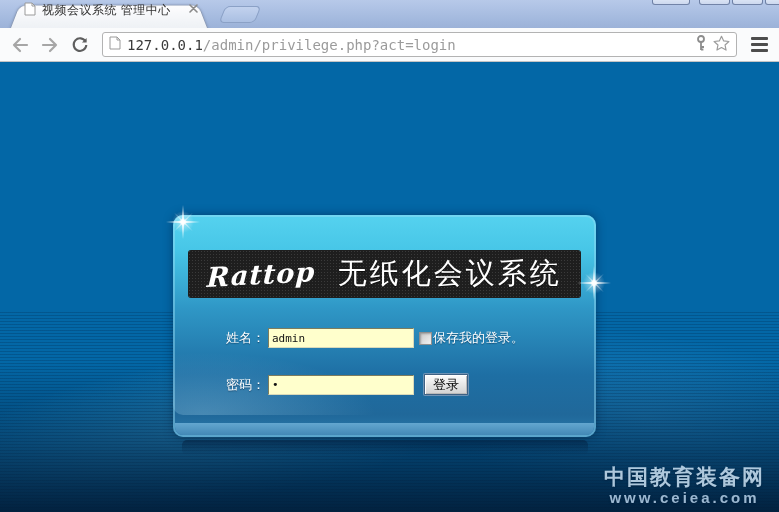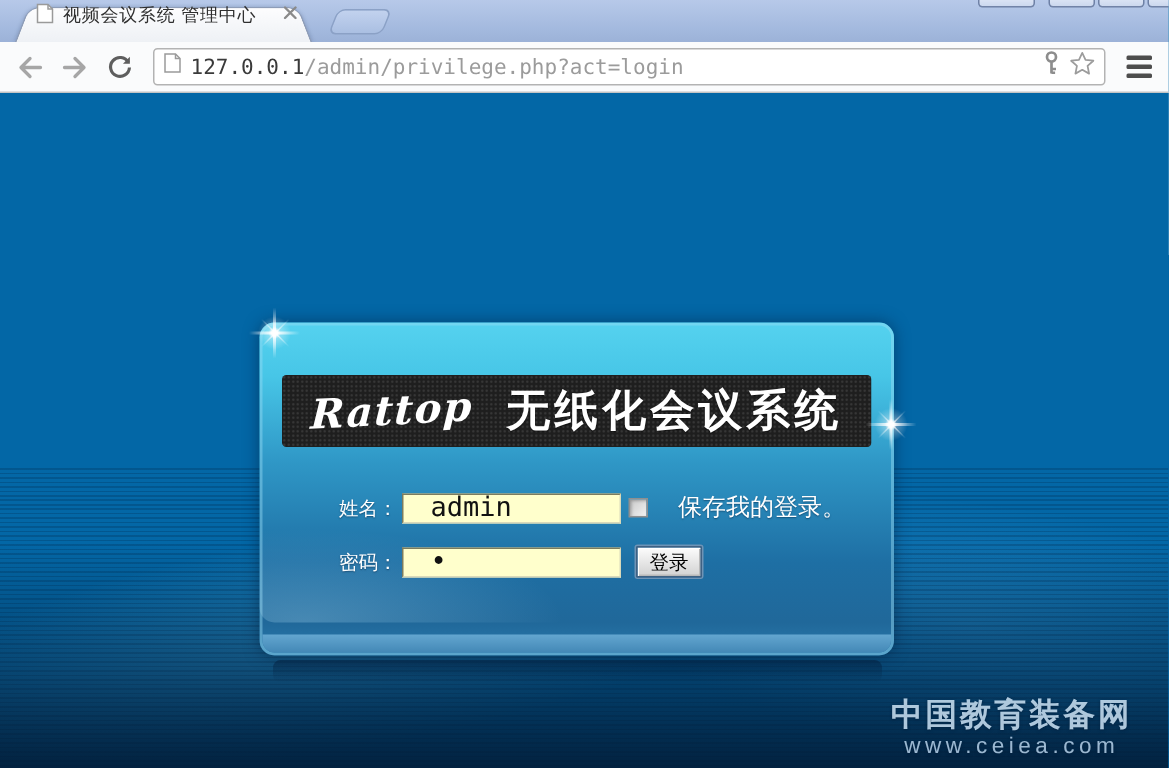--- a/index.html
+++ b/index.html
@@ -74,59 +74,59 @@
     background:radial-gradient(90% 80% at 10% 100%, rgba(190,235,255,.25), rgba(190,235,255,0) 65%);
     border-radius:10px; }
 
   .login-header { position:absolute; left:15px; right:15px; top:35px; height:48px;
     background-color:#1e1e1e;
     background-image:radial-gradient(circle, rgba(130,130,130,.28) .5px, rgba(0,0,0,0) 1px);
     background-size:3px 3px; border-radius:3px;
     display:flex; align-items:center; justify-content:center; gap:22px; }
   .brand { font-family:"DejaVu Serif","Liberation Serif",serif; font-style:italic; font-weight:700;
     font-size:27px; color:#fff; transform:rotate(-3deg) skewX(-6deg); letter-spacing:1px; }
-  .sys-title { font-size:29px; font-weight:700; color:#fff; letter-spacing:3px;
+  .sys-title { font-size:29px; font-weight:400; color:#fff; letter-spacing:3px;
     text-shadow:0 1px 1px rgba(0,0,0,.6); }
 
   .sparkle { position:absolute; width:34px; height:34px; pointer-events:none;
     background:radial-gradient(circle, rgba(255,255,255,.95) 0 2px, rgba(255,255,255,.35) 4px, rgba(255,255,255,0) 11px); }
   .sparkle::before, .sparkle::after { content:""; position:absolute; left:50%; top:0; bottom:0;
     width:2px; margin-left:-1px;
     background:linear-gradient(180deg, rgba(255,255,255,0), #fff 50%, rgba(255,255,255,0)); }
   .sparkle::after { transform:rotate(90deg); }
   .sparkle .diag { position:absolute; left:50%; top:4px; bottom:4px; width:1px;
     background:linear-gradient(180deg, rgba(255,255,255,0), rgba(255,255,255,.8) 50%, rgba(255,255,255,0));
     transform:rotate(45deg); }
   .sparkle .diag2 { transform:rotate(-45deg); }
   .sp1 { left:-7px; top:-10px; }
   .sp2 { left:404px; top:51px; }
 
   .form-row { position:absolute; left:53px; display:flex; align-items:center; }
   .row-user { top:113px;justify-content:flex-end; }
-  .row-pass { top:149px; }
+  .row-pass { top:159px; }
   .f-label { color:#fff; font-size:13px; width:42px; text-shadow:0 1px 1px rgba(0,30,60,.5); }
   .f-input { width:146px; height:20px; background:#ffffcc; border:1px solid;
     border-color:#7c7c5e #d9d9b9 #d9d9b9 #7c7c5e;
-    font-family:"DejaVu Sans Mono","Liberation Mono",monospace; font-size:18px; color:#111;
-    padding:0 18px; outline:none; }
+    font-family:"DejaVu Sans Mono","Liberation Mono",monospace; font-size:11px; color:#111;
+    padding:0 3px; outline:none; }
   .checkbox { width:13px; height:13px; margin-left:5px; background:linear-gradient(135deg,#c9c9c9,#f2f2f2);
     border:1px solid #8f8f8f; box-shadow:inset 1px 1px 2px rgba(0,0,0,.25); }
-  .remember { color:#fff; font-size:16px; margin-left:20px; text-shadow:0 1px 1px rgba(0,30,60,.5);font-family:Liberation Serif, serif; }
+  .remember { color:#fff; font-size:13px; margin-left:1px; text-shadow:0 1px 1px rgba(0,30,60,.5);font-family:Liberation Serif, serif; }
   .btn-login { margin-left:10px; height:21px; padding:0 8px; font-size:13px; color:#000;
     font-family:"Liberation Sans","DejaVu Sans",sans-serif;
     background:linear-gradient(180deg,#fdfdfd 0%,#e9e9e9 45%,#d2d2d2 100%);
     border:1px solid #3f6183; border-radius:1px;
     box-shadow:inset 1px 1px 0 #fff, inset -1px -1px 0 #b9b9b9, 0 0 0 1px #6e93b5; cursor:pointer; }
 
   
-  .watermark { position:absolute; right:24px; bottom:6px; text-align:center; line-height:1.15;
+  .watermark { position:absolute; right:14px; bottom:6px; text-align:center; line-height:1.15;
     pointer-events:none; }
   .wm1 { font-size:21px; font-weight:800; color:rgba(212,236,252,.82); letter-spacing:2px;
     text-shadow:0 1px 2px rgba(0,30,60,.7); }
-  .wm2 { font-size:15px; font-weight:400; color:rgba(198,226,248,.78); letter-spacing:3px;
+  .wm2 { font-size:15px; font-weight:700; color:rgba(198,226,248,.78); letter-spacing:3px;
     text-shadow:0 1px 2px rgba(0,30,60,.7); }
 </style>
 </head>
 <body>
 
 <div class="browser">
 
   <div class="tabstrip">
     <div class="winbtn b1"></div>
     <div class="winbtn b2"></div>

